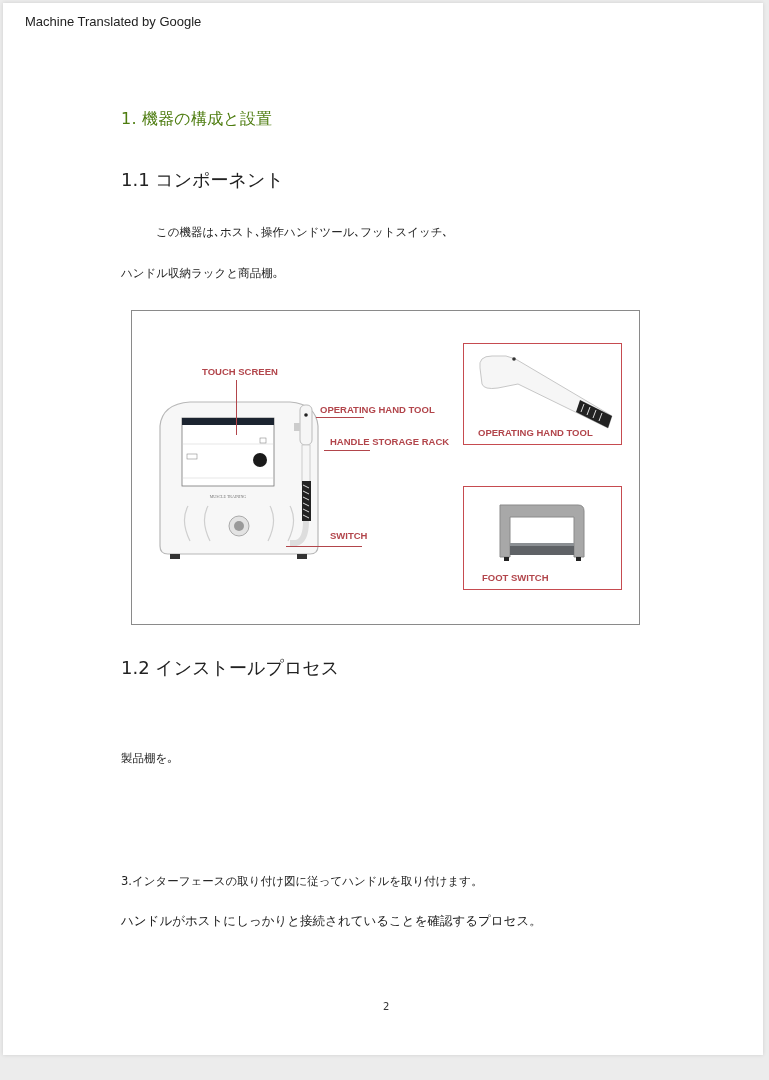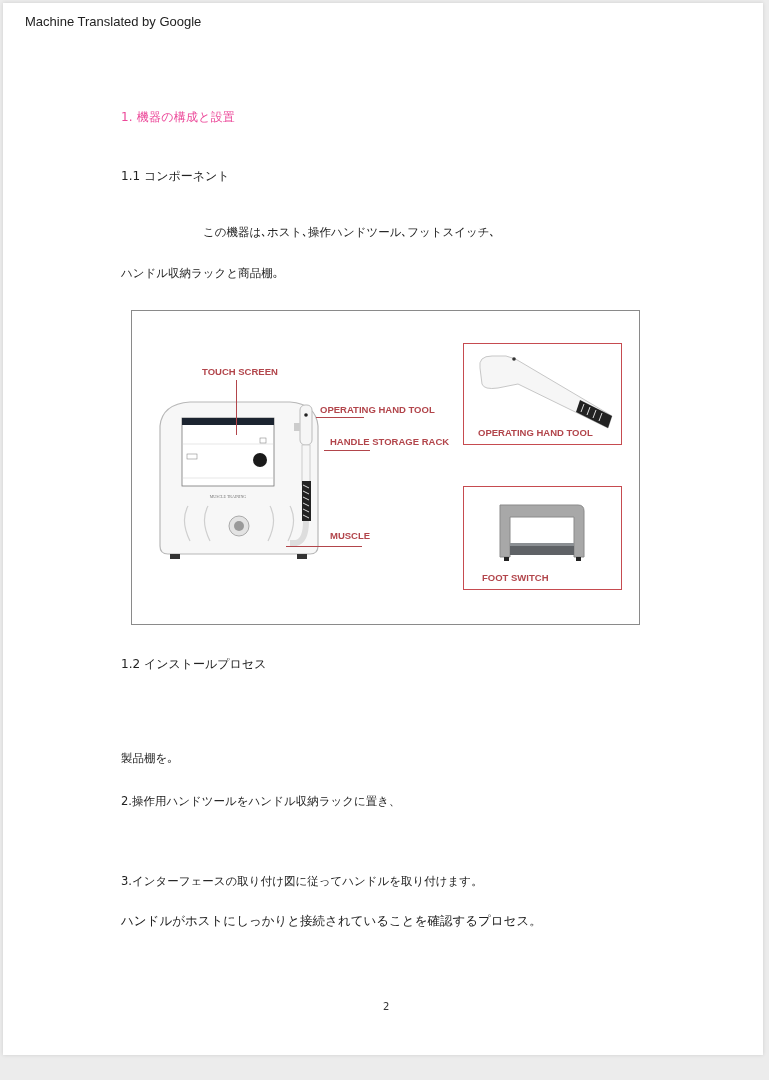--- a/index.html
+++ b/index.html
@@ -14,25 +14,25 @@
     background:#ffffff;
     box-shadow: 0 0 4px rgba(0,0,0,0.12);
   }
   .mt-banner {
     position:absolute; left:22px; top:11px;
     font-family:"Liberation Sans", sans-serif;
     font-size:13px; color:#222;
   }
   .h1 {
     position:absolute; left:118px; top:106px;
-    font-size:12px; color:#ec4899; letter-spacing:0.2px;
+    font-size:16px; color:#4d7c0f; letter-spacing:0.2px;
   }
   .h2 {
     position:absolute; left:118px;
-    font-size:12px; color:#222;
+    font-size:18px; color:#222;
   }
   .p {
     position:absolute; left:118px;
     font-size:11.5px; color:#222; white-space:nowrap;
   }
   .figure {
     position:absolute; left:128px; top:307px; width:507px; height:313px;
     border:1px solid #8a8a8a; background:#fff;
   }
   .lbl {
@@ -52,21 +52,21 @@
 <body>
 
 <div class="page">
 
   <div class="mt-banner">Machine Translated by Google</div>
 
   <div class="h1">1. 機器の構成と設置</div>
 
   <div class="h2" style="top:165px;">1.1 コンポーネント</div>
 
-  <div class="p" style="left:153px; top:222px;margin-left:47px;">この機器は､ホスト､操作ハンドツール､フットスイッチ､</div>
+  <div class="p" style="left:153px; top:222px;">この機器は､ホスト､操作ハンドツール､フットスイッチ､</div>
   <div class="p" style="top:263px;">ハンドル収納ラックと商品棚｡</div>
 
   <div class="figure">
 
     <svg style="position:absolute; left:18px; top:85px;" width="185" height="175" viewBox="0 0 185 175">
 
       <path d="M10,30 Q12,8 40,6 L140,6 Q166,8 168,30 L168,150 Q168,158 160,158 L18,158 Q10,158 10,150 Z" fill="#f7f7f7" stroke="#b8b8b8" stroke-width="1.2"></path>
 
       <path d="M38,110 Q30,125 40,145" fill="none" stroke="#cfcfcf" stroke-width="1.2"></path>
       <path d="M58,110 Q50,125 60,145" fill="none" stroke="#cfcfcf" stroke-width="1.2"></path>
@@ -101,21 +101,21 @@
 
     <div class="lbl" style="left:70px; top:55px;">TOUCH SCREEN</div>
     <div class="rline" style="left:104px; top:69px; width:1.2px; height:55px;"></div>
 
     <div class="lbl" style="left:188px; top:93px;">OPERATING HAND TOOL</div>
     <div class="rline" style="left:184px; top:106px; width:48px; height:1.2px;"></div>
 
     <div class="lbl" style="left:198px; top:125px;">HANDLE STORAGE RACK</div>
     <div class="rline" style="left:192px; top:139px; width:46px; height:1.2px;"></div>
 
-    <div class="lbl" style="left:198px; top:219px;">MUSCLE</div>
+    <div class="lbl" style="left:198px; top:219px;">SWITCH</div>
     <div class="rline" style="left:154px; top:235px; width:76px; height:1.2px;"></div>
 
     <div class="inset" style="left:331px; top:32px; width:157px; height:100px;">
       <svg style="position:absolute; left:8px; top:6px;" width="148" height="82" viewBox="0 0 148 82">
         <path d="M8,18 Q6,6 20,6 L34,6 Q44,8 52,14 L140,66 L136,78 L46,34 L26,38 Q12,40 10,34 Z" fill="#f6f6f6" stroke="#c7c7c7"></path>
         <circle cx="42" cy="9" r="1.8" fill="#333"></circle>
         <path d="M108,50 L140,66 L136,78 L104,62 Z" fill="#222"></path>
         <path d="M112,54 l-3,8 M118,57 l-3,8 M124,60 l-3,8 M130,63 l-3,8" stroke="#ddd" stroke-width="1"></path>
       </svg>
       <div class="lbl" style="left:14px; top:83px;">OPERATING HAND TOOL</div>
@@ -129,18 +129,17 @@
         <rect x="10" y="58" width="5" height="4" fill="#222"></rect>
         <rect x="82" y="58" width="5" height="4" fill="#222"></rect>
       </svg>
       <div class="lbl" style="left:18px; top:85px;">FOOT SWITCH</div>
     </div>
   </div>
 
   <div class="h2" style="top:653px;">1.2 インストールプロセス</div>
 
   <div class="p" style="top:748px;">製品棚を｡</div>
-  <div class="p" style="top:791px;">2.操作用ハンドツールをハンドル収納ラックに置き、</div>
   <div class="p" style="top:871px;">3.インターフェースの取り付け図に従ってハンドルを取り付けます。</div>
   <div class="p" style="top:910px; font-size:12.5px;">ハンドルがホストにしっかりと接続されていることを確認するプロセス。</div>
 
   <div class="pagenum">2</div>
 </div>
 
 </body></html>

